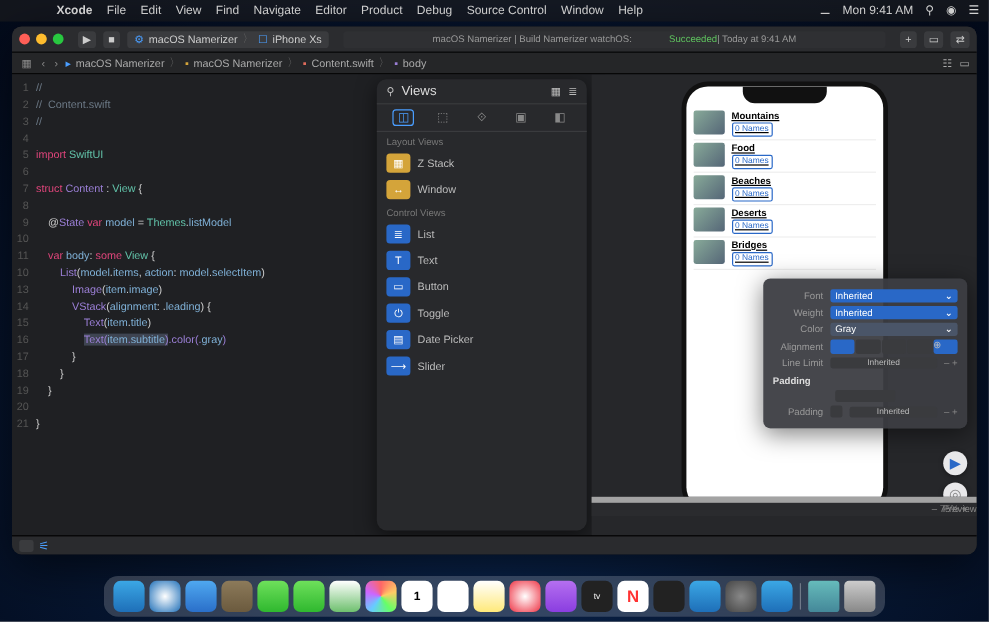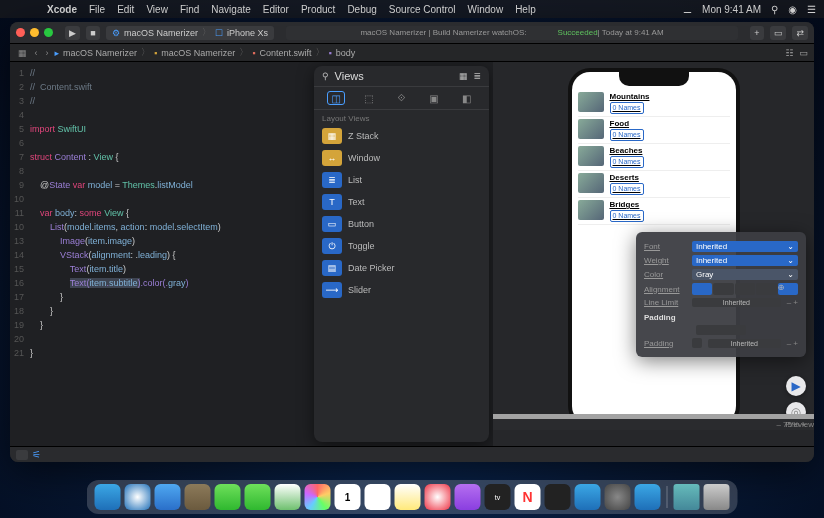--- a/index.html
+++ b/index.html
@@ -67,21 +67,21 @@
 .plist { padding: 18px 6px 6px; font-size: 8px; }
 .prow { display: flex; gap: 6px; padding: 2px 0; border-bottom: 1px solid #eee; text-decoration: underline; }
 .prow .thumb { width: 26px; height: 20px; border-radius: 2px; background: linear-gradient(135deg,#8a9,#567); }
 .prow .txt { display: flex; flex-direction: column; line-height: 10px; }
 .prow .nm { font-weight: 600; color: #000; }
 .prow .sub { color: #2968c7; font-size: 7px; border: 1px solid #2968c7; padding: 0 2px; border-radius: 2px; width: fit-content; }
 
 
 .inspector { position: absolute; right: 8px; top: 170px; width: 170px; background: rgba(60,61,66,0.95); border-radius: 6px; padding: 6px 8px; font-size: 8px; color: #bbb; box-shadow: 0 4px 20px rgba(0,0,0,0.5); }
 .insp-row { display: flex; align-items: center; margin: 3px 0; gap: 6px; }
-.insp-row .lbl { width: 42px; text-align: left; color: #999; text-decoration: underline; }
+.insp-row .lbl { width: 42px; text-align: right; color: #999; }
 .insp-row .val { flex: 1; background: #2968c7; color: #fff; border-radius: 2px; padding: 1px 4px; font-size: 8px; display: flex; align-items: center; justify-content: space-between; }
 .insp-row .val.gray { background: #4a5568; }
 .insp-row .seg { flex: 1; display: flex; gap: 1px; }
 .insp-row .seg span { flex: 1; background: #3a3b3e; height: 12px; border-radius: 2px; }
 .insp-row .seg span.act { background: #2968c7; }
 .insp-row .inh { flex: 1; text-align: center; background: #3a3b3e; border-radius: 2px; padding: 1px; font-size: 7px; }
 .insp-hdr { font-weight: 600; color: #ddd; margin: 6px 0 2px; }
 
 .prev-footer { position: absolute; bottom: 16px; left: 0; right: 0; height: 16px; background: #2a2b2e; border-top: 5px solid #a3a3a3; display: flex; align-items: center; justify-content: flex-end; font-size: 8px; color: #888; }
 .prev-footer .pct { position: absolute; right: 8px; }
@@ -218,20 +218,21 @@
       <div id="lib-body">
           <div class="lib-sect">Layout Views</div>
           <div class="lib-item">
             <span class="ico ico-z">▦</span>
             <span>Z Stack</span>
           </div>
           <div class="lib-item">
             <span class="ico ico-s">↔</span>
             <span>Window</span>
           </div>
+          <div class="lib-sect">Control Views</div>
           <div class="lib-item">
             <span class="ico ico-l">≣</span>
             <span>List</span>
           </div>
           <div class="lib-item">
             <span class="ico ico-t">T</span>
             <span>Text</span>
           </div>
           <div class="lib-item">
             <span class="ico ico-b">▭</span>

